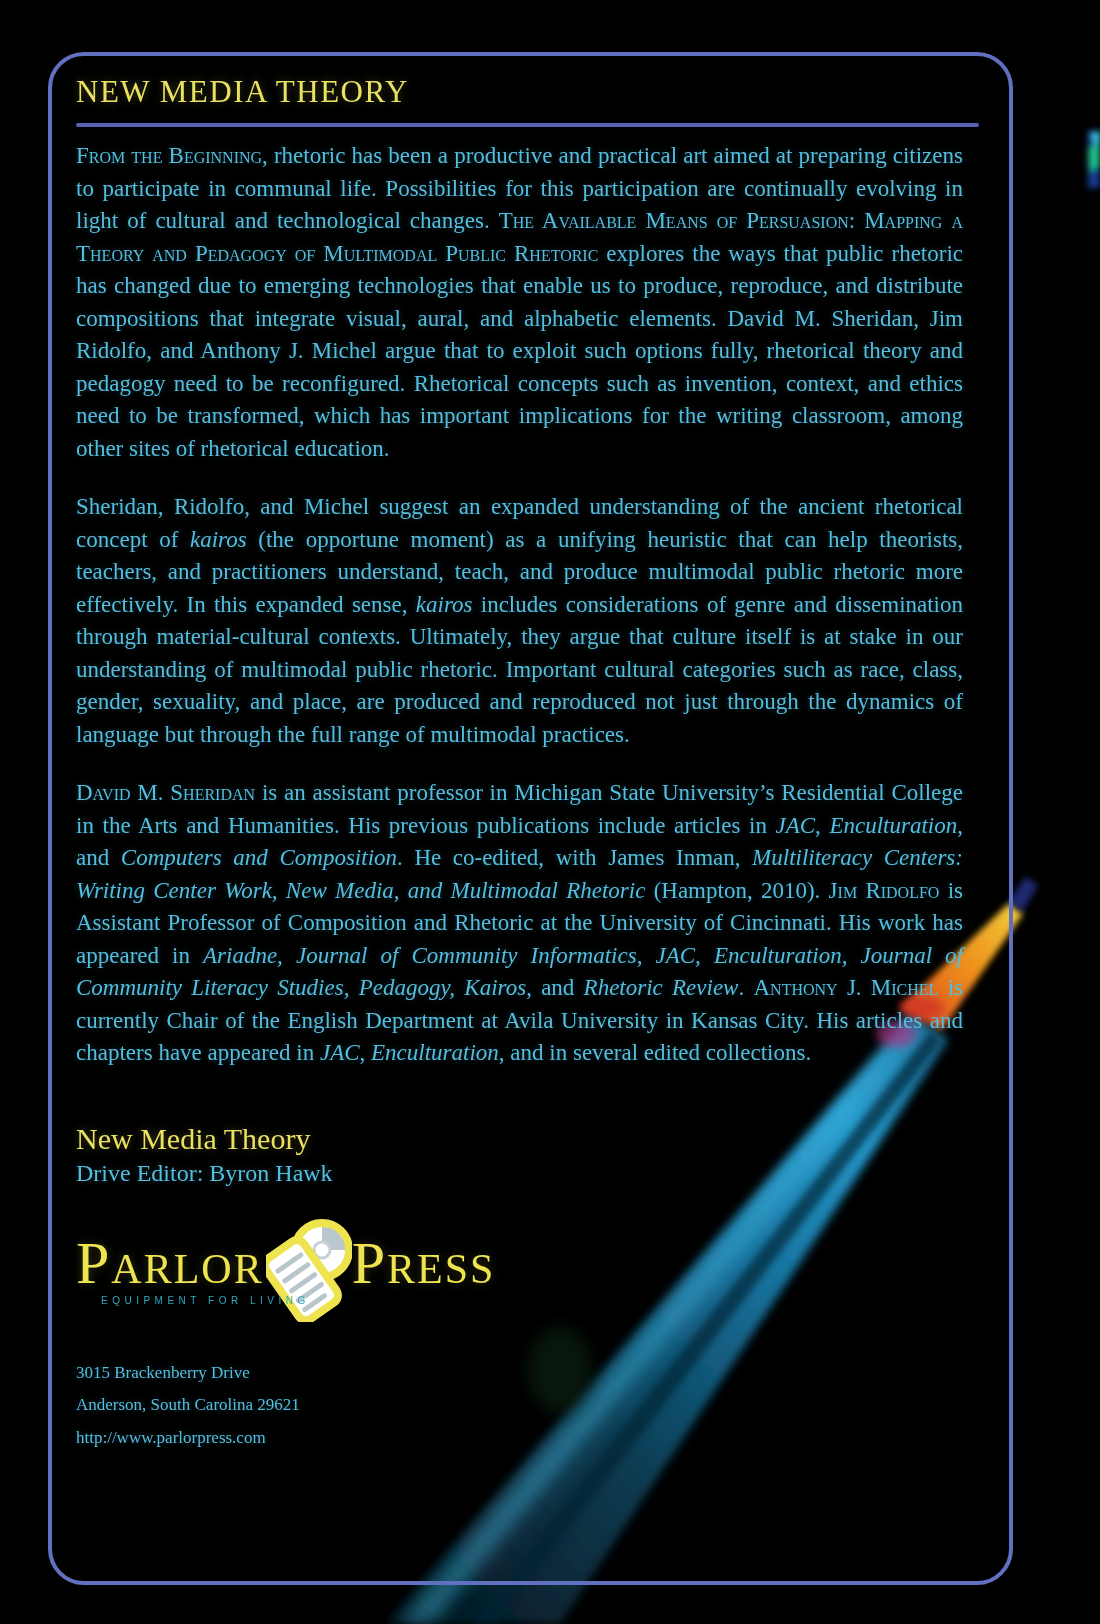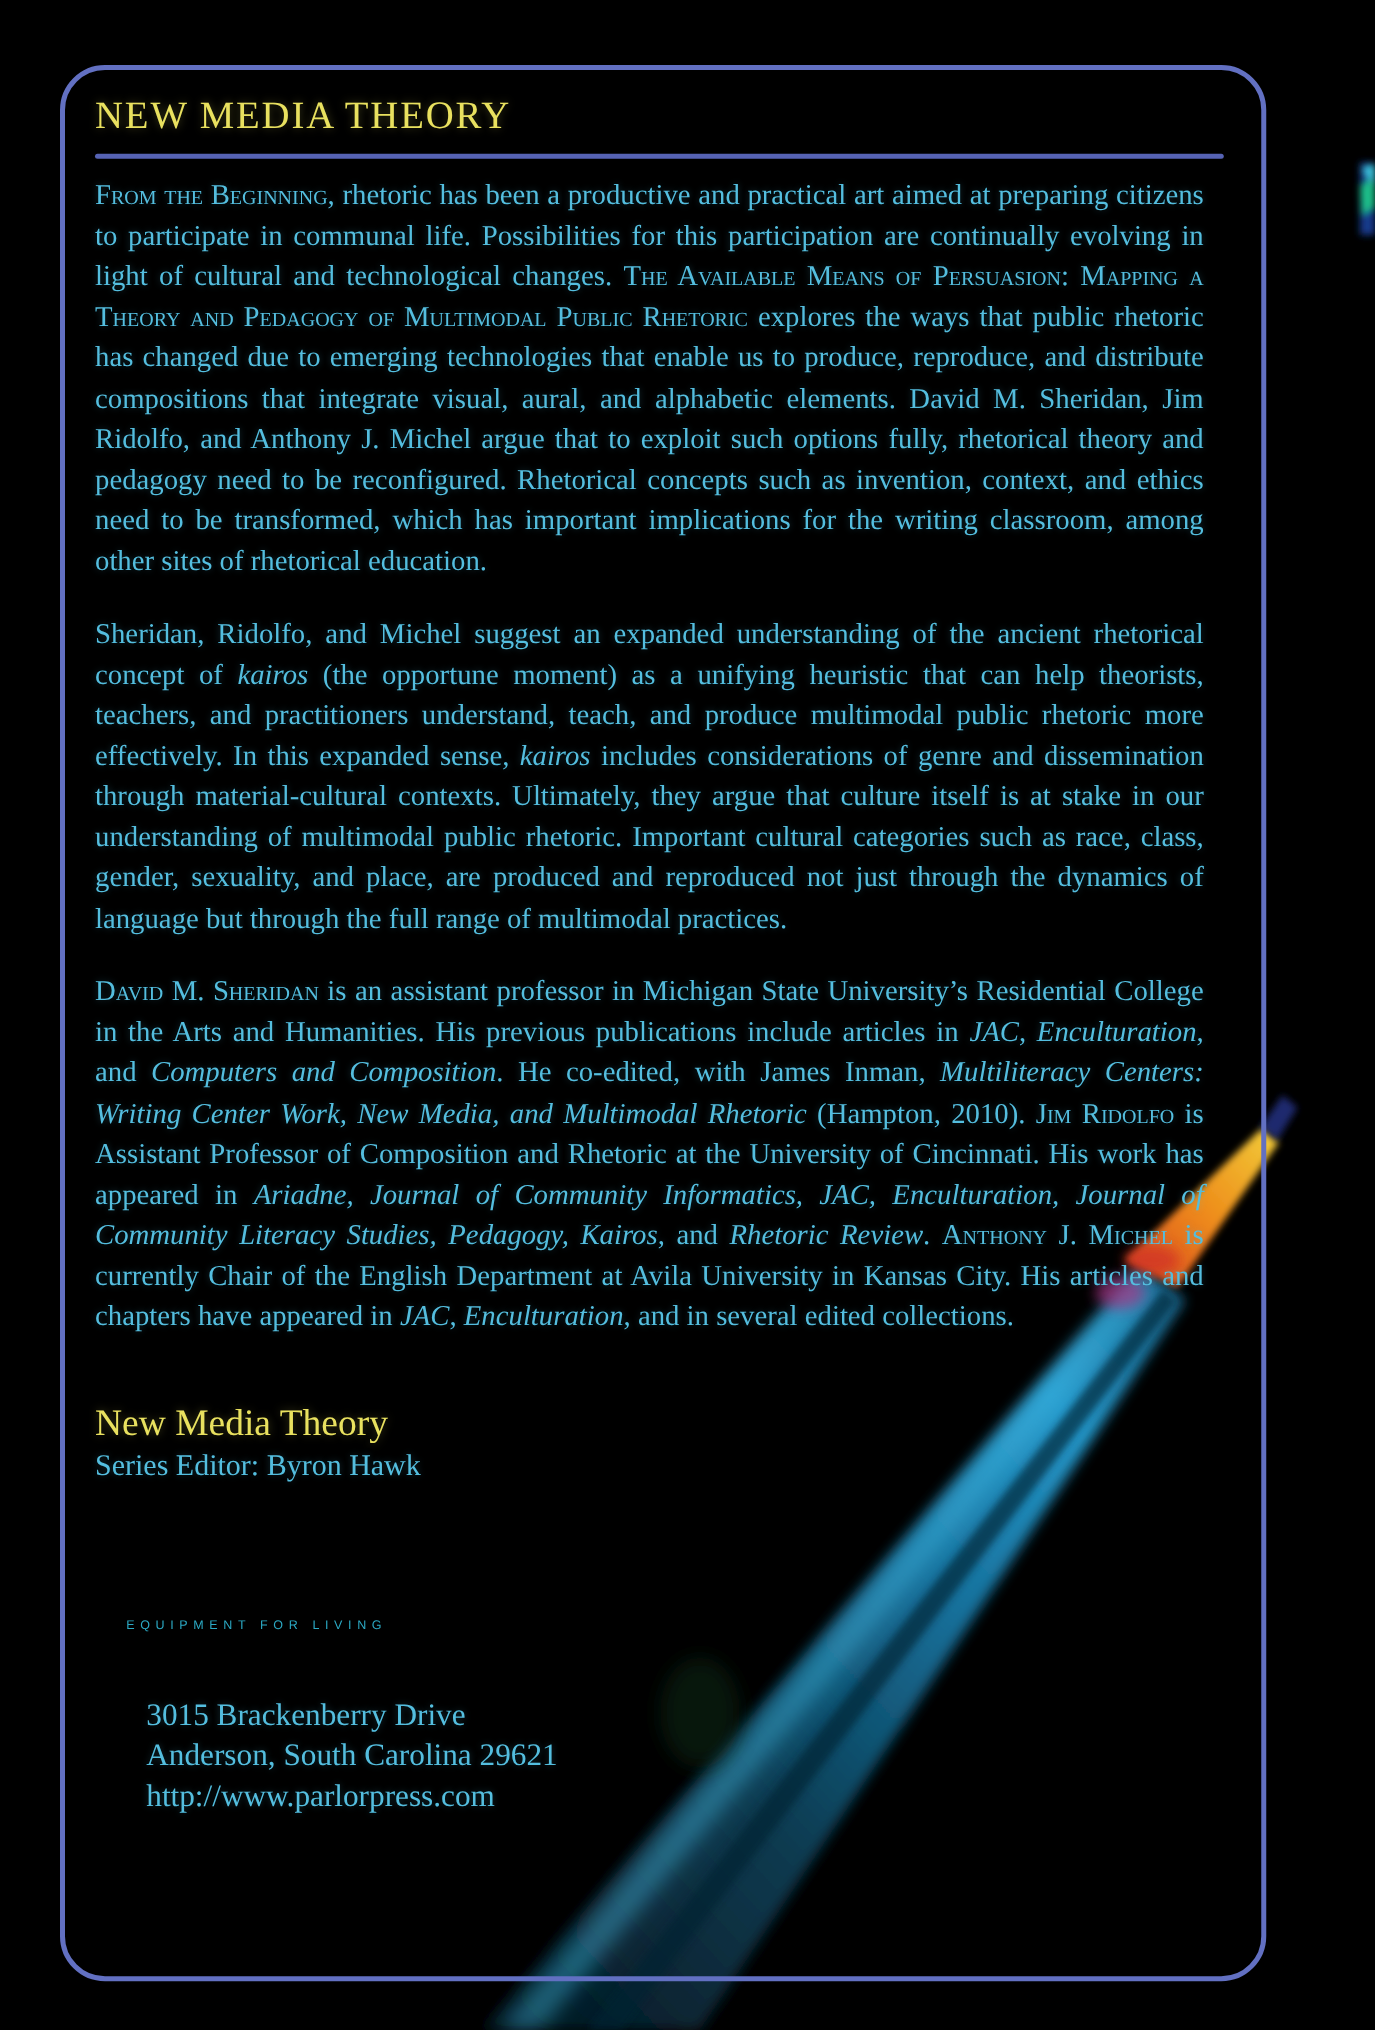--- a/index.html
+++ b/index.html
@@ -100,25 +100,24 @@
     position: absolute;
     left: 25px; top: 62px;
     font-family: "Liberation Sans", sans-serif;
     font-size: 10px;
     font-weight: normal;
     letter-spacing: 4.5px;
     color: var(--tagline-teal, #2ba9c4);
   }
   .address-block {
     margin-top: 12px;
-    font-size: 25px;
+    font-size: 17px;
     line-height: 32.5px;
     color: var(--body-blue, #54bedf);
     text-shadow: 0 0 6px rgba(84,190,223,.28);
-    margin-left: 41px;
   }
   .address-block div { margin: 0; }
 </style>
 </head>
 <body>
 
 <svg class="artwork" viewBox="0 0 1100 1624" aria-hidden="true">
   <defs>
     <linearGradient id="pg" x1="0%" y1="100%" x2="100%" y2="0%">
       <stop offset="0" stop-color="#04141c"></stop>
@@ -172,24 +171,46 @@
     <div class="header-rule"></div>
 
     <div class="blurb">
       <p><span class="sc">From the Beginning</span><span class="">, rhetoric has been a productive and practical art aimed at preparing citizens to participate in communal life. Possibilities for this participation are continually evolving in light of cultural and technological changes. </span><span class="sc">The Available Means of Persuasion: Mapping a Theory and Pedagogy of Multimodal Public Rhetoric</span><span class=""> explores the ways that public rhetoric has changed due to emerging technologies that enable us to produce, reproduce, and distribute compositions that integrate visual, aural, and alphabetic elements. David M. Sheridan, Jim Ridolfo, and Anthony J. Michel argue that to exploit such options fully, rhetorical theory and pedagogy need to be reconfigured. Rhetorical concepts such as invention, context, and ethics need to be transformed, which has important implications for the writing classroom, among other sites of rhetorical education.</span></p>
       <p><span class="">Sheridan, Ridolfo, and Michel suggest an expanded understanding of the ancient rhetorical concept of </span><span class="it">kairos</span><span class=""> (the opportune moment) as a unifying heuristic that can help theorists, teachers, and practitioners understand, teach, and produce multimodal public rhetoric more effectively. In this expanded sense, </span><span class="it">kairos</span><span class=""> includes considerations of genre and dissemination through material-cultural contexts. Ultimately, they argue that culture itself is at stake in our understanding of multimodal public rhetoric. Important cultural categories such as race, class, gender, sexuality, and place, are produced and reproduced not just through the dynamics of language but through the full range of multimodal practices.</span></p>
       <p><span class="sc">David M. Sheridan</span><span class=""> is an assistant professor in Michigan State University’s Residential College in the Arts and Humanities. His previous publications include articles in </span><span class="it">JAC</span><span class="">, </span><span class="it">Enculturation</span><span class="">, and </span><span class="it">Computers and Composition</span><span class="">. He co-edited, with James Inman, </span><span class="it">Multiliteracy Centers: Writing Center Work, New Media, and Multimodal Rhetoric</span><span class=""> (Hampton, 2010). </span><span class="sc">Jim Ridolfo</span><span class=""> is Assistant Professor of Composition and Rhetoric at the University of Cincinnati. His work has appeared in </span><span class="it">Ariadne, Journal of Community Informatics, JAC, Enculturation, Journal of Community Literacy Studies, Pedagogy, Kairos</span><span class="">, and </span><span class="it">Rhetoric Review</span><span class="">. </span><span class="sc">Anthony J. Michel</span><span class=""> is currently Chair of the English Department at Avila University in Kansas City. His articles and chapters have appeared in </span><span class="it">JAC</span><span class="">, </span><span class="it">Enculturation</span><span class="">, and in several edited collections.</span></p>
     </div>
 
     <div class="series-block">
       <h2 class="series-title">New Media Theory</h2>
-      <p class="series-editor">Series Editor: Byron Hawk</p>
+      <p class="series-editor">Drive Editor: Byron Hawk</p>
     </div>
 
     <div class="logo-block">
+      <div class="logo-row">
+        <span class="logo-word">Parlor</span>
+        <span class="logo-icon">
+          <svg width="86" height="106" viewBox="0 0 86 106" aria-hidden="true">
+            <circle cx="56" cy="34" r="27" fill="#ffffff" stroke="#ede44f" stroke-width="8"></circle>
+            <path d="M56,34 L56,11 A23,23 0 0 1 76,22 Z" fill="#b9c6cc"></path>
+            <path d="M56,34 L76,22 A23,23 0 0 1 79,34 Z" fill="#8fa2ab" opacity="0.6"></path>
+            <circle cx="56" cy="34" r="8" fill="#ffffff" stroke="#c8d2d6" stroke-width="3"></circle>
+            <g transform="rotate(-35 34 64)">
+              <rect x="12" y="28" width="46" height="74" rx="9" fill="#ffffff" stroke="#ede44f" stroke-width="8"></rect>
+              <g stroke="#b9c6cc" stroke-width="5" stroke-linecap="round">
+                <line x1="21" y1="44" x2="49" y2="44"></line>
+                <line x1="21" y1="56" x2="49" y2="56"></line>
+                <line x1="21" y1="68" x2="49" y2="68"></line>
+                <line x1="21" y1="80" x2="49" y2="80"></line>
+                <line x1="21" y1="91" x2="45" y2="91"></line>
+              </g>
+            </g>
+          </svg>
+        </span>
+        <span class="logo-word">Press</span>
+      </div>
       <div class="logo-tagline">EQUIPMENT FOR LIVING</div>
     </div>
 
     <div class="address-block">
       <div>3015 Brackenberry Drive</div>
       <div>Anderson, South Carolina 29621</div>
       <div>http://www.parlorpress.com</div>
     </div>
 
   </div>

